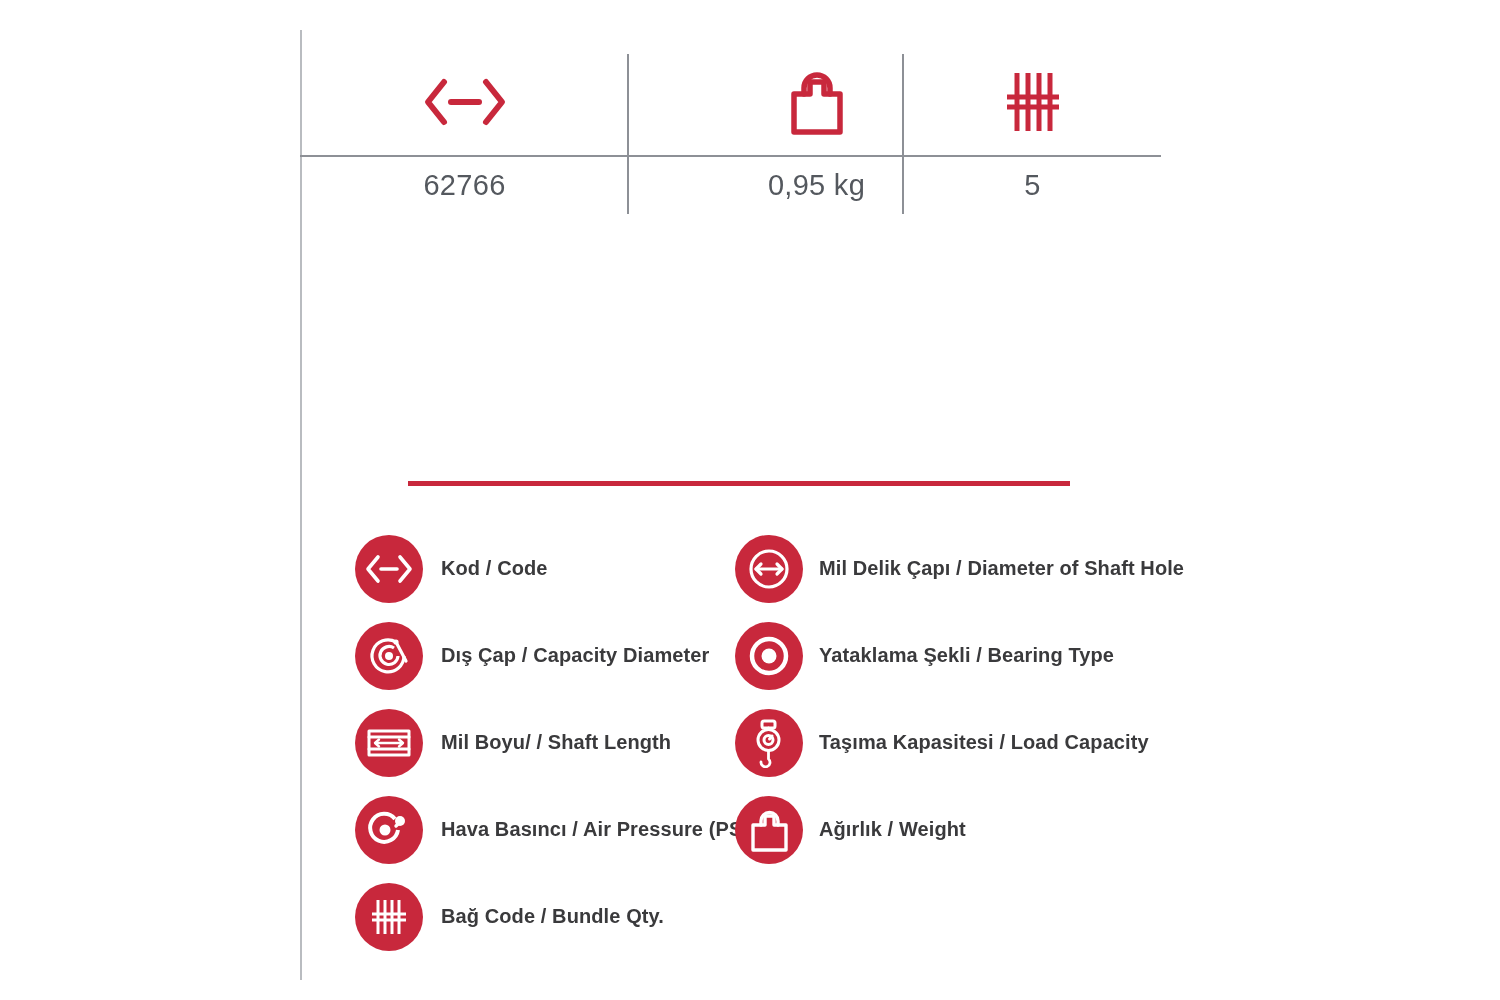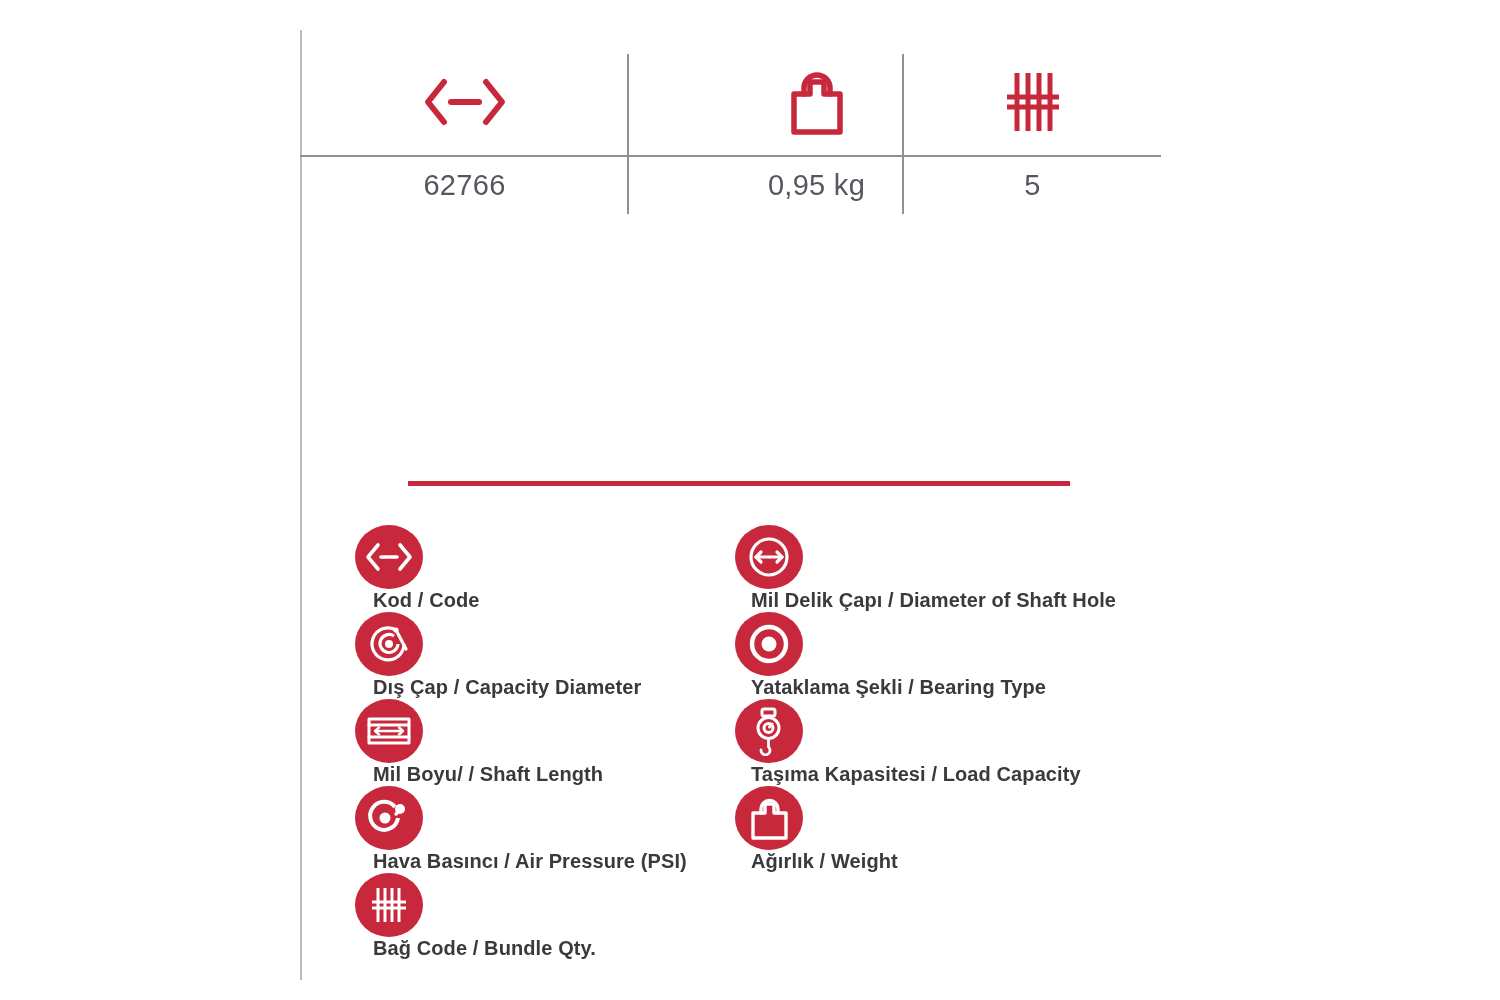--- a/index.html
+++ b/index.html
@@ -106,22 +106,22 @@
   .legend-col {
     position: absolute;
     top: 0;
     width: 400px;
   }
   .legend-col.left  { left: 0px; }
   .legend-col.right { left: 380px; }
 
   .legend-item {
     display: flex;
+    align-items: center;
     height: 87px;
-    flex-direction: column;
   }
   .legend-badge {
     width: 68px;
     height: 68px;
     min-width: 68px;
     border-radius: 50%;
     background: #c8283c;
     display: flex;
     align-items: center;
     justify-content: center;

